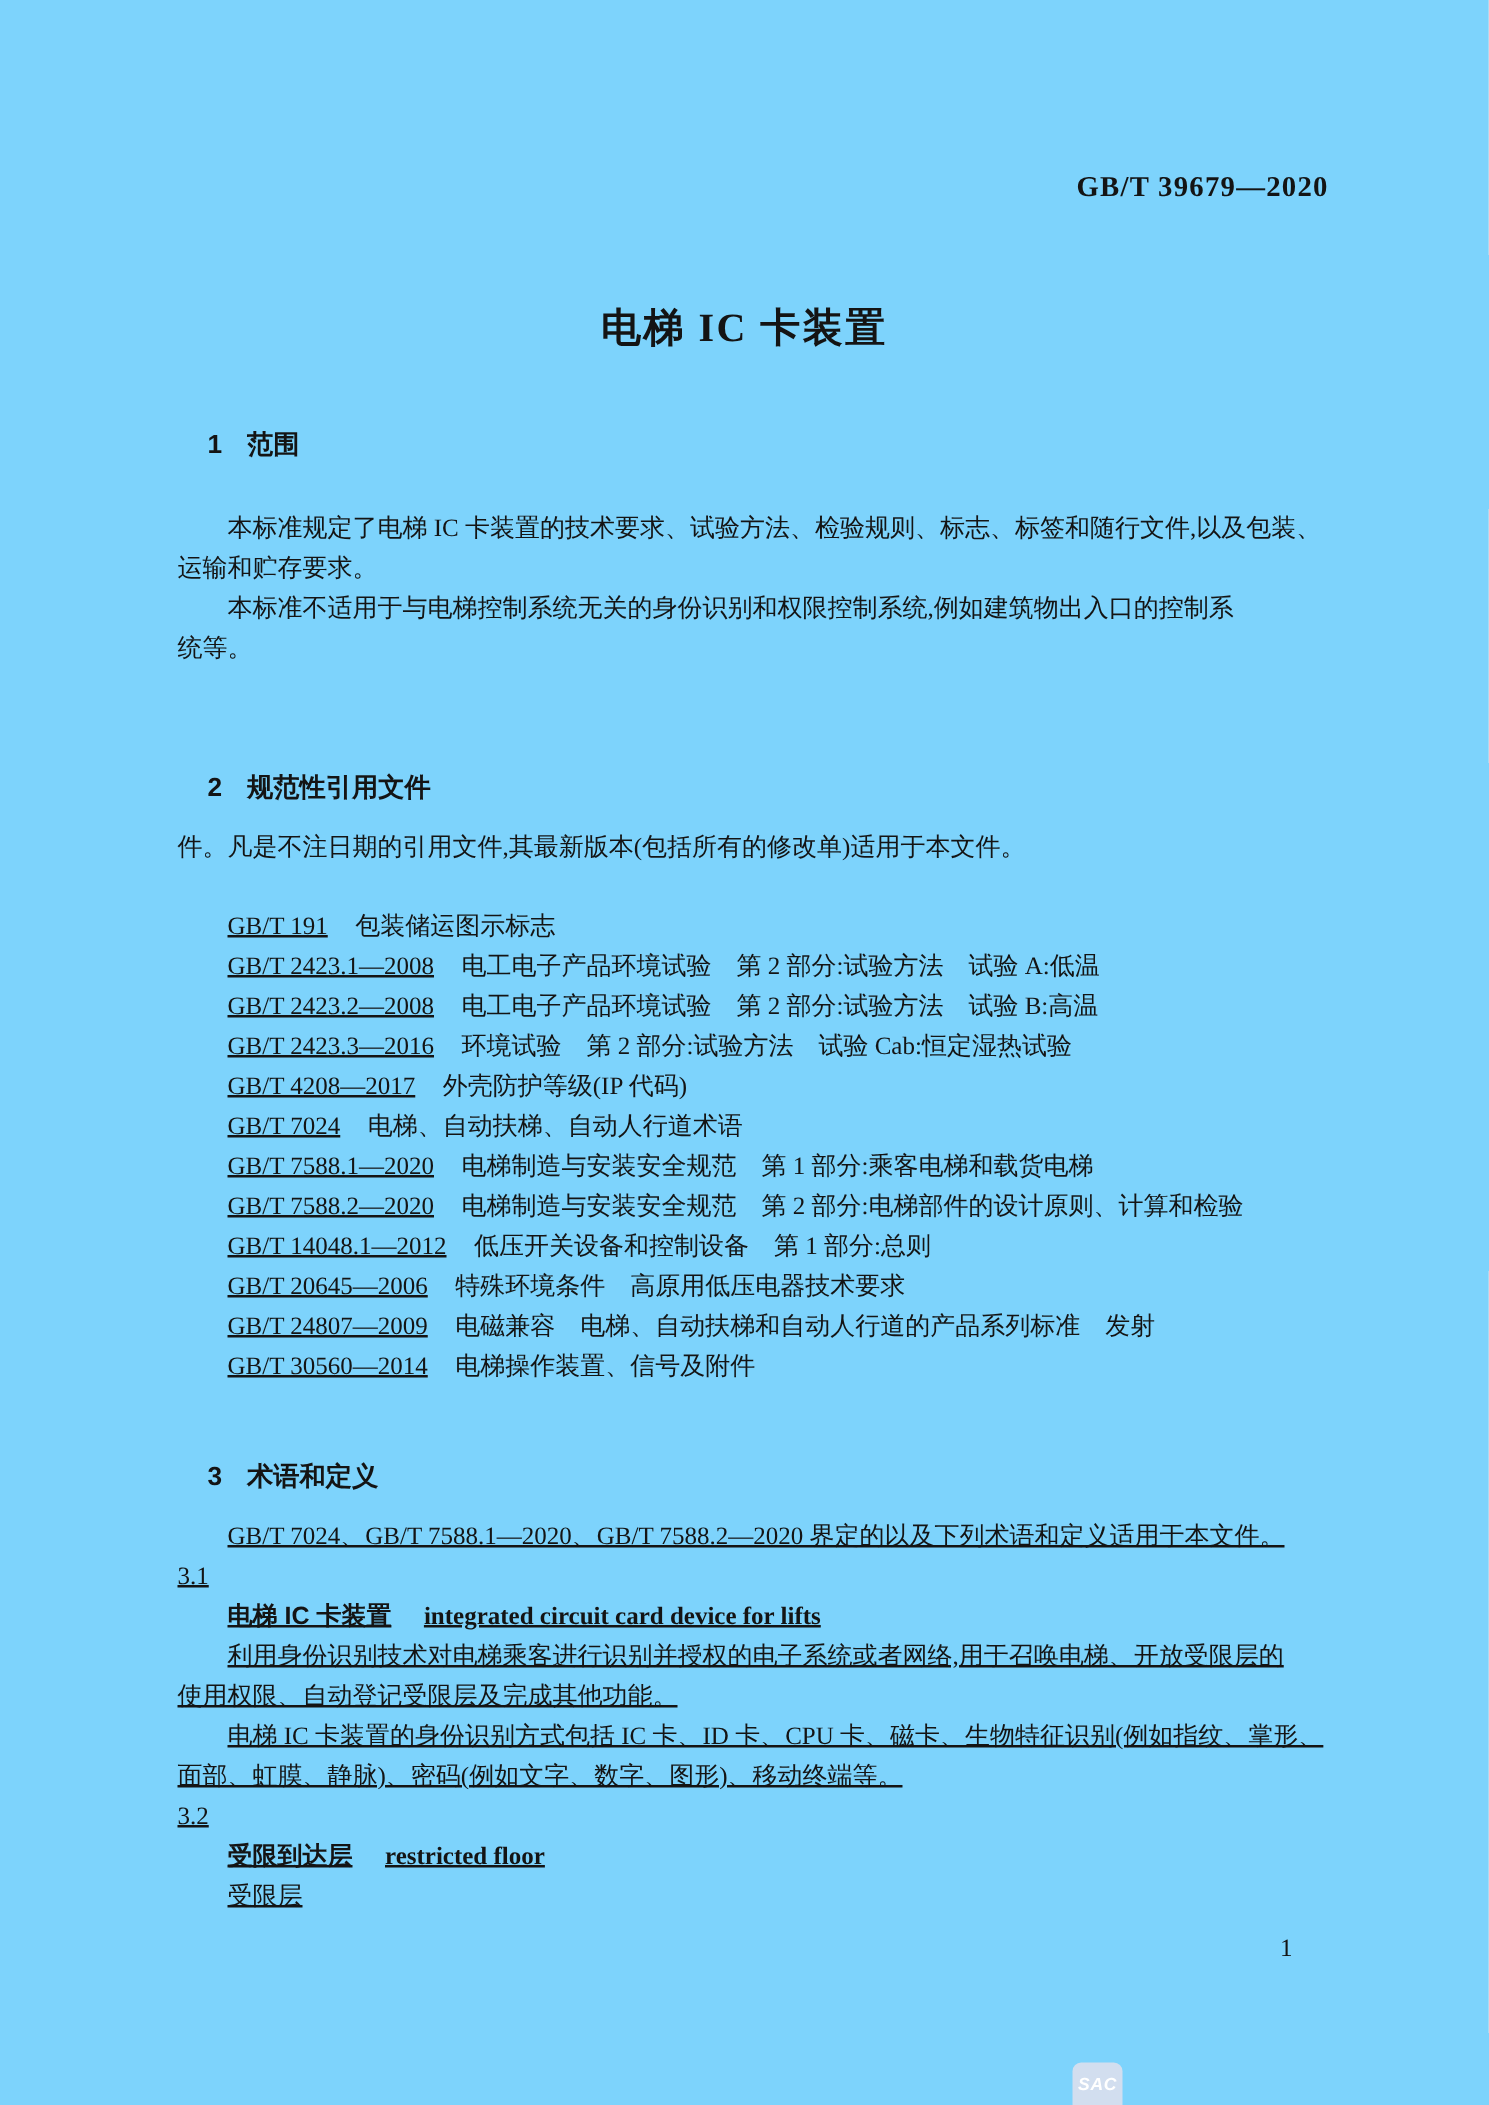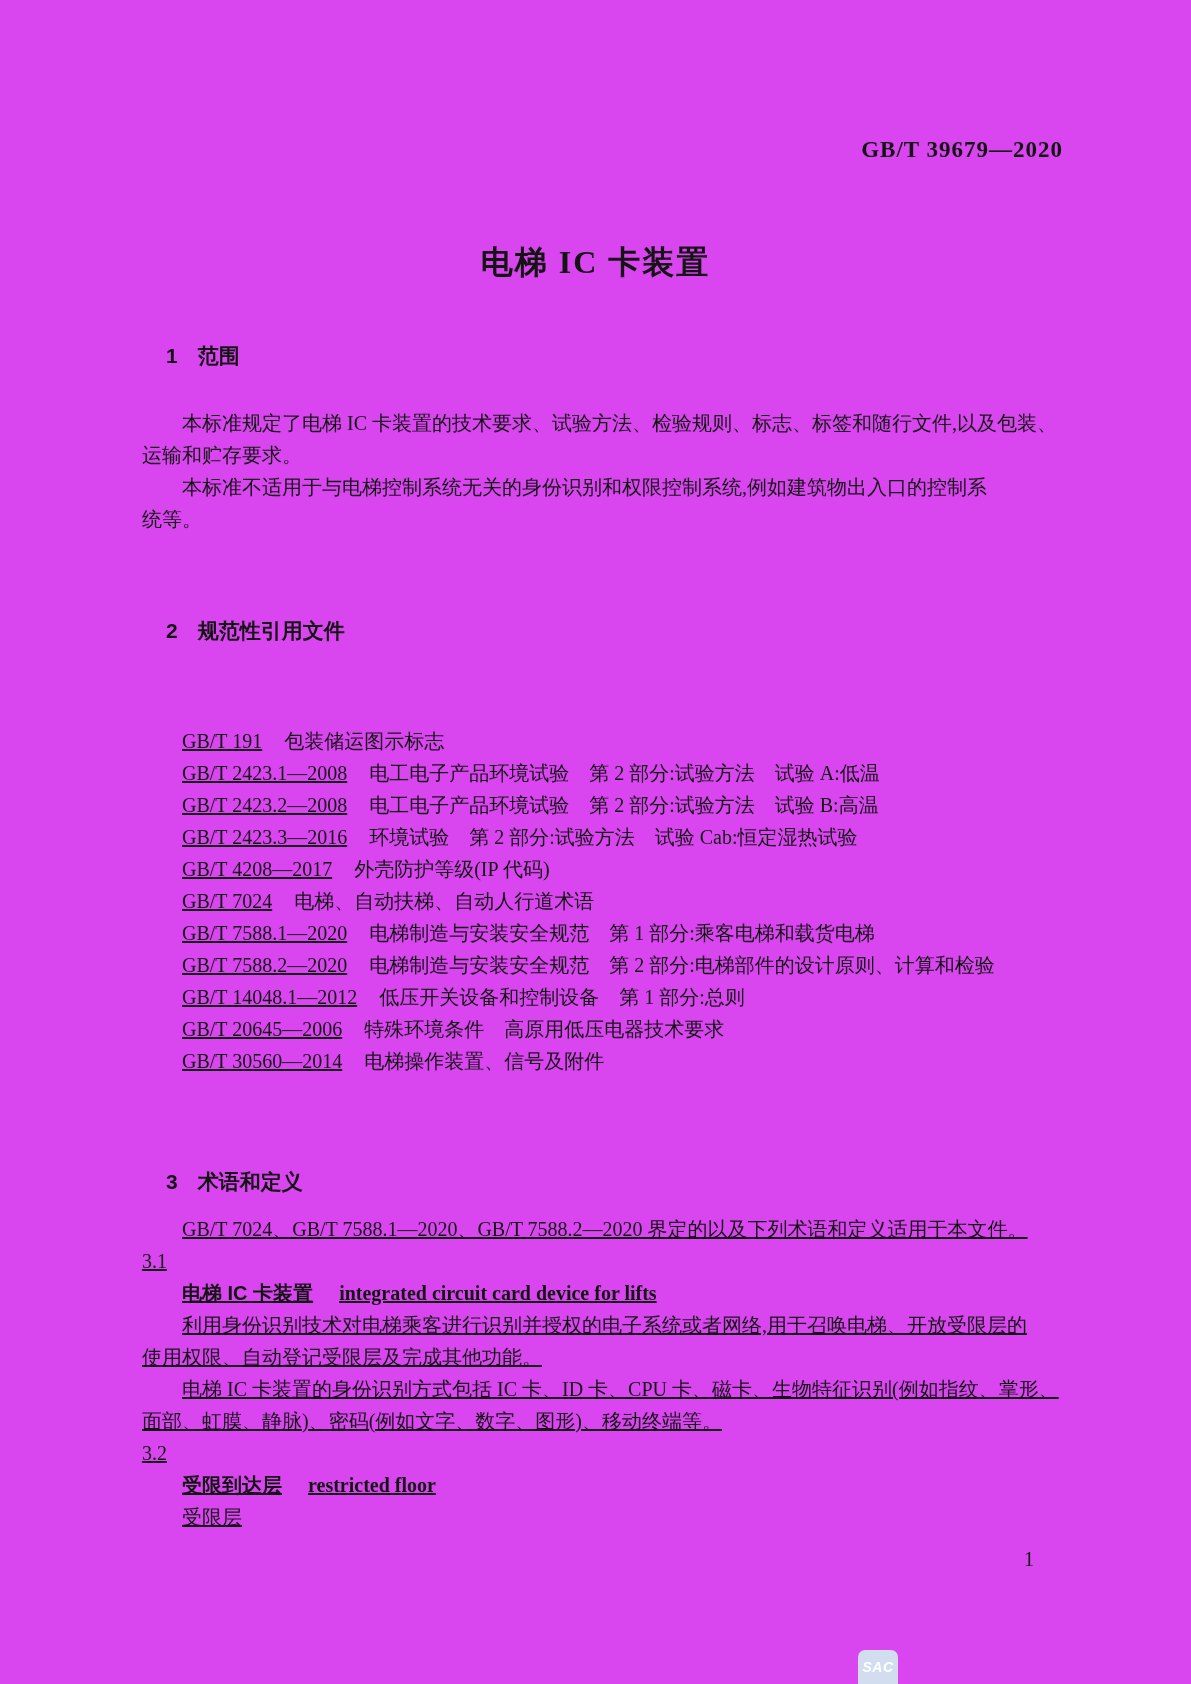--- a/index.html
+++ b/index.html
@@ -1,20 +1,20 @@
 <!DOCTYPE html>
 <html><head>
 <meta charset="utf-8">
 <style>
   html,body { margin:0; padding:0; background:#e8e8e8; }
   .page {
     position:relative;
     width:1191px; height:1684px;
     margin:0 auto;
-    background:#d946ef;
+    background:#7dd3fc;
     overflow:hidden;
     color:#141414;
     font-family:"Liberation Serif","DejaVu Serif",serif;
   }
   .doc-number {
     position:absolute; top:137px; right:128px;
     font-size:23px; font-weight:bold; letter-spacing:1px;
     font-family:"Liberation Serif","DejaVu Serif",serif;
   }
   .doc-title {
@@ -81,33 +81,35 @@
     <div class="line">运输和贮存要求。</div>
     <div class="line indent">本标准不适用于与电梯控制系统无关的身份识别和权限控制系统,例如建筑物出入口的控制系</div>
     <div class="line">统等。</div>
   </div>
 
   <div class="block sec-heading" style="top:619px;">
     <span class="h-num">2</span><span>规范性引用文件</span>
   </div>
 
   <div class="block" style="top:662px;">
+    <div class="line">件。凡是不注日期的引用文件,其最新版本(包括所有的修改单)适用于本文件。</div>
   </div>
 
   <div class="block" style="top:725px;">
     <div class="line indent"><span class="ref-code">GB/T 191</span><span>包装储运图示标志</span></div>
     <div class="line indent"><span class="ref-code">GB/T 2423.1—2008</span><span>电工电子产品环境试验　第 2 部分:试验方法　试验 A:低温</span></div>
     <div class="line indent"><span class="ref-code">GB/T 2423.2—2008</span><span>电工电子产品环境试验　第 2 部分:试验方法　试验 B:高温</span></div>
     <div class="line indent"><span class="ref-code">GB/T 2423.3—2016</span><span>环境试验　第 2 部分:试验方法　试验 Cab:恒定湿热试验</span></div>
     <div class="line indent"><span class="ref-code">GB/T 4208—2017</span><span>外壳防护等级(IP 代码)</span></div>
     <div class="line indent"><span class="ref-code">GB/T 7024</span><span>电梯、自动扶梯、自动人行道术语</span></div>
     <div class="line indent"><span class="ref-code">GB/T 7588.1—2020</span><span>电梯制造与安装安全规范　第 1 部分:乘客电梯和载货电梯</span></div>
     <div class="line indent"><span class="ref-code">GB/T 7588.2—2020</span><span>电梯制造与安装安全规范　第 2 部分:电梯部件的设计原则、计算和检验</span></div>
     <div class="line indent"><span class="ref-code">GB/T 14048.1—2012</span><span>低压开关设备和控制设备　第 1 部分:总则</span></div>
     <div class="line indent"><span class="ref-code">GB/T 20645—2006</span><span>特殊环境条件　高原用低压电器技术要求</span></div>
+    <div class="line indent"><span class="ref-code">GB/T 24807—2009</span><span>电磁兼容　电梯、自动扶梯和自动人行道的产品系列标准　发射</span></div>
     <div class="line indent"><span class="ref-code">GB/T 30560—2014</span><span>电梯操作装置、信号及附件</span></div>
   </div>
 
   <div class="block sec-heading" style="top:1170px;">
     <span class="h-num">3</span><span>术语和定义</span>
   </div>
 
   <div class="block" style="top:1213px;text-decoration:underline;">
     <div class="line indent">GB/T 7024、GB/T 7588.1—2020、GB/T 7588.2—2020 界定的以及下列术语和定义适用于本文件。</div>
     <div class="line">3.1</div>

